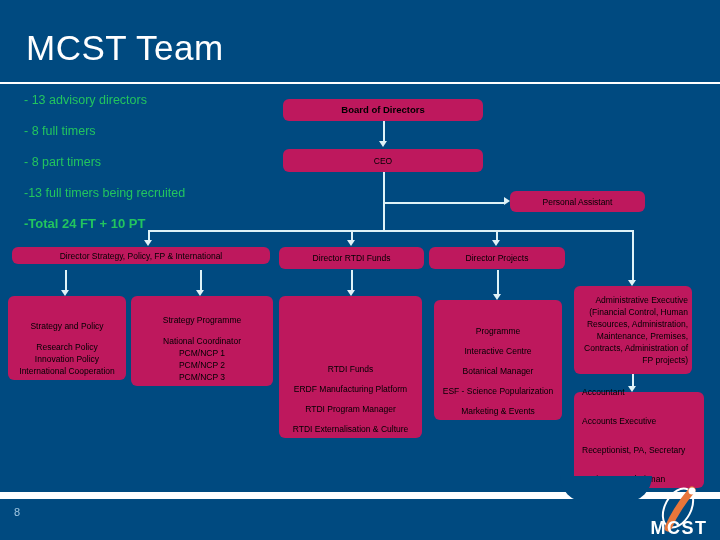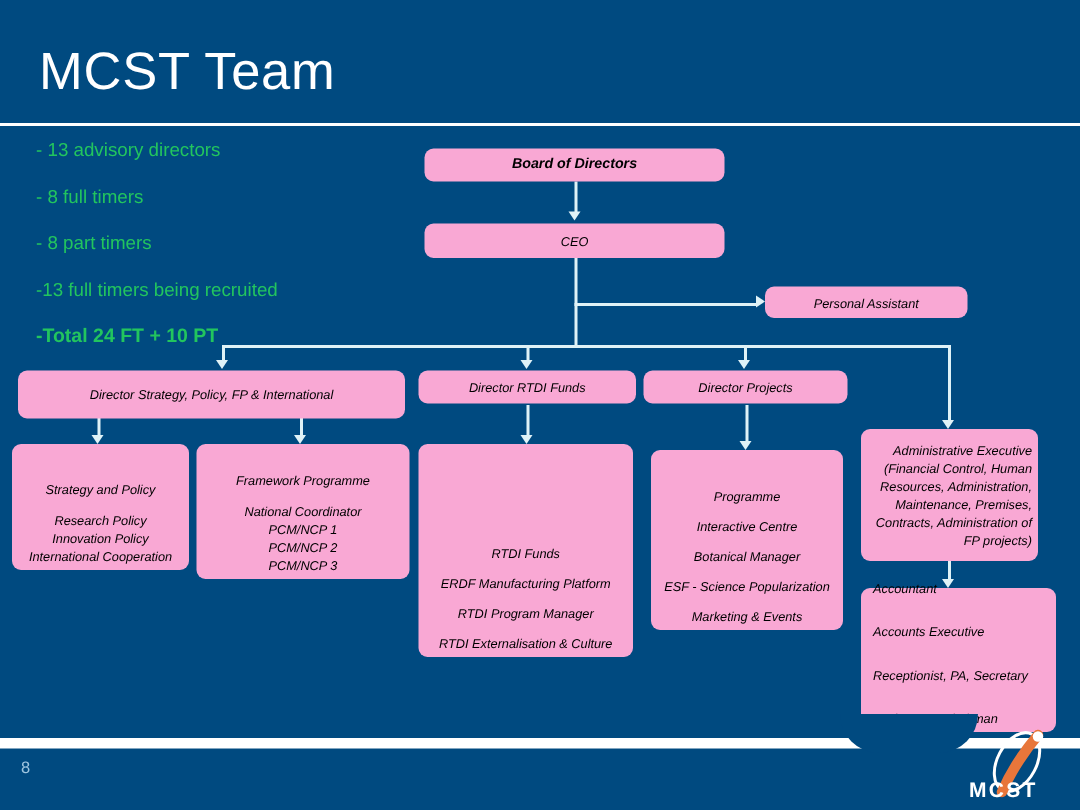--- a/index.html
+++ b/index.html
@@ -23,29 +23,28 @@
   
   .bullets{position:absolute;left:24px;top:92px;width:270px;}
   .bullet{
     color:#22c55e;font-size:12.5px;line-height:16px;
     margin-bottom:15px;white-space:nowrap;
   }
   .bullet.total{font-weight:bold;font-size:13px;}
 
   
   .box{
-    position:absolute;background:#f9a8d4;color:#000000;
+    position:absolute;background:#be185d;color:#000000;
     border-radius:6px;
     box-sizing:border-box;
     display:flex;flex-direction:column;
     align-items:center;justify-content:center;
     text-align:center;
     font-size:8.5px;line-height:12px;
     padding:3px 4px;
-    font-style:italic;
   }
   .box.bold{font-weight:bold;font-size:9.5px;}
   .box .ln{display:block;width:100%;}
   .box.topline{justify-content:flex-end;}
   .box.leftalign{align-items:flex-start;text-align:left;padding-left:8px;}
   .box .hdr{margin-bottom:9px;}
   .box .sp{margin-bottom:8px;}
   .overflow{white-space:nowrap;}
 
   
@@ -74,21 +73,21 @@
     position:absolute;left:0;top:492px;width:720px;height:7px;
     background:#ffffff;
   }
   .footer-notch{
     position:absolute;left:560px;top:476px;width:92px;height:26px;
     background:#004a80;border-radius:0 0 46px 46px;
   }
   .logo{position:absolute;left:648px;top:484px;width:60px;height:48px;}
   .logo-text{
     position:absolute;left:646px;top:518px;width:66px;
-    text-align:left;color:#ffffff;font-size:14px;
+    text-align:center;color:#ffffff;font-size:18px;
     letter-spacing:1.5px;font-weight:bold;
   }
 </style>
 </head>
 <body>
 
 <div class="title">MCST Team</div>
 <div class="title-rule"></div>
 
 <div class="bullets">
@@ -132,41 +131,41 @@
 </div>
 
 <div class="box" style="left:283px;top:149px;width:200px;height:23px;">
   <span class="ln">CEO</span>
 </div>
 
 <div class="box" style="left:510px;top:191px;width:135px;height:21px;">
   <span class="ln">Personal Assistant</span>
 </div>
 
-<div class="box" style="left:12px;top:247px;width:258px;height:32px;">
+<div class="box" style="left:12px;top:247px;width:258px;height:17px;">
   <span class="ln">Director Strategy, Policy, FP &amp; International</span>
 </div>
 
 <div class="box" style="left:279px;top:247px;width:145px;height:22px;">
   <span class="ln">Director RTDI Funds</span>
 </div>
 
 <div class="box" style="left:429px;top:247px;width:136px;height:22px;">
   <span class="ln">Director Projects</span>
 </div>
 
 <div class="box topline" style="left:8px;top:296px;width:118px;height:84px;">
   <span class="ln hdr" style="margin-top:11px;">Strategy and Policy</span>
   <span class="ln">Research Policy</span>
   <span class="ln">Innovation Policy</span>
   <span class="ln">International Cooperation</span>
 </div>
 
 <div class="box topline" style="left:131px;top:296px;width:142px;height:90px;">
-  <span class="ln hdr" style="margin-top:11px;">Framework Programme</span>
+  <span class="ln hdr" style="margin-top:11px;">Strategy Programme</span>
   <span class="ln">National Coordinator</span>
   <span class="ln">PCM/NCP 1</span>
   <span class="ln">PCM/NCP 2</span>
   <span class="ln">PCM/NCP 3</span>
 </div>
 
 <div class="box topline" style="left:279px;top:296px;width:143px;height:142px;">
   <span class="ln sp" style="margin-top:12px;">RTDI Funds</span>
   <span class="ln sp">ERDF Manufacturing Platform</span>
   <span class="ln sp">RTDI Program Manager</span>

